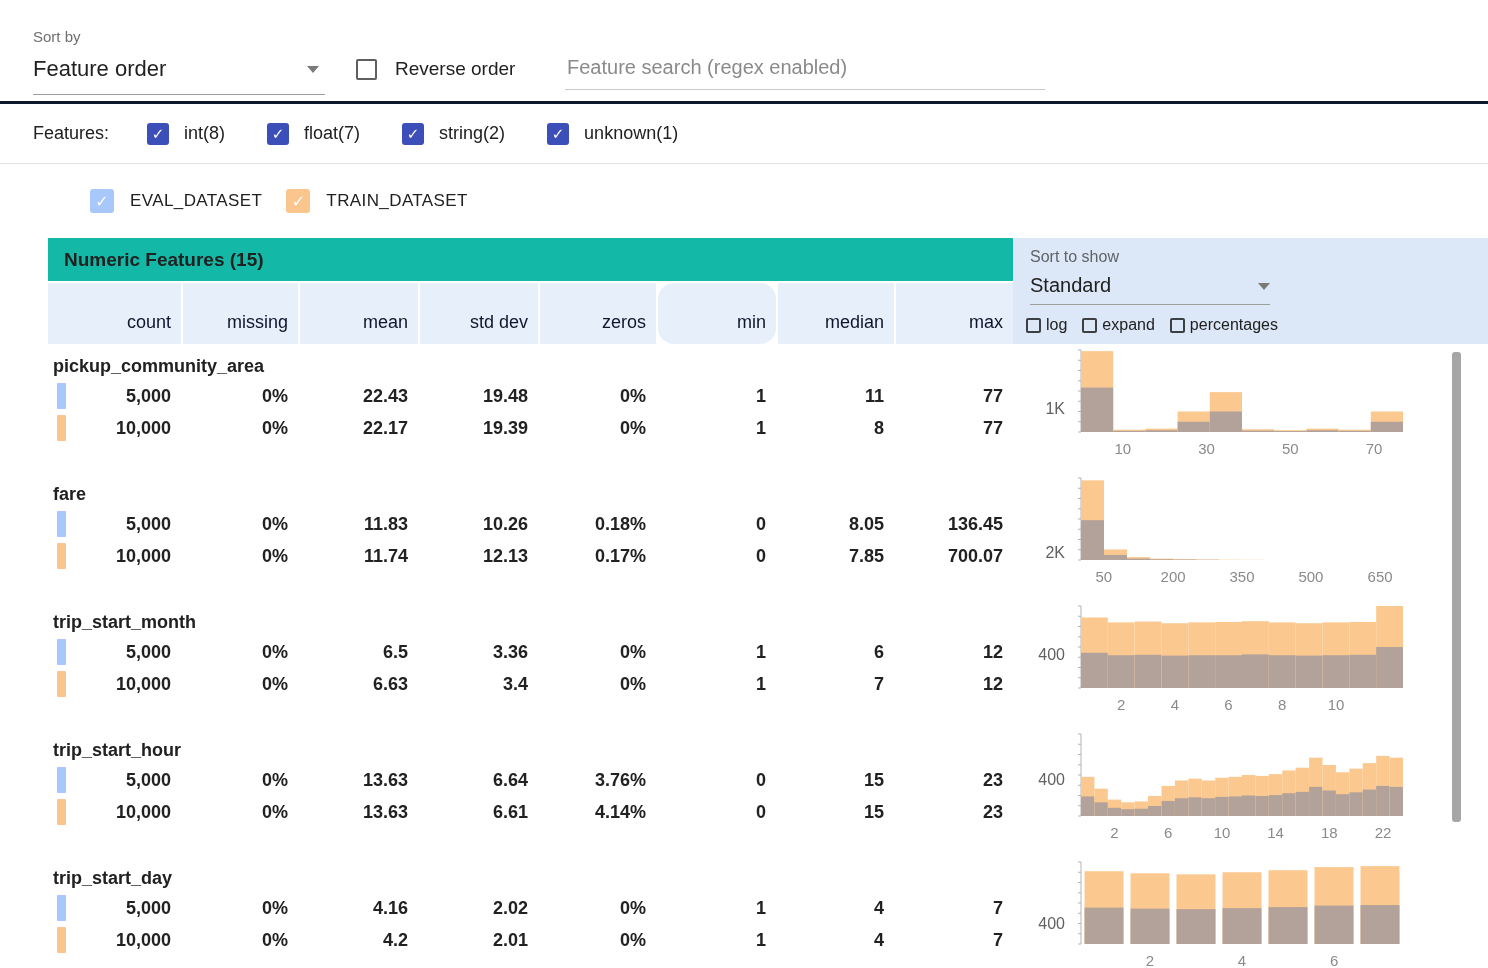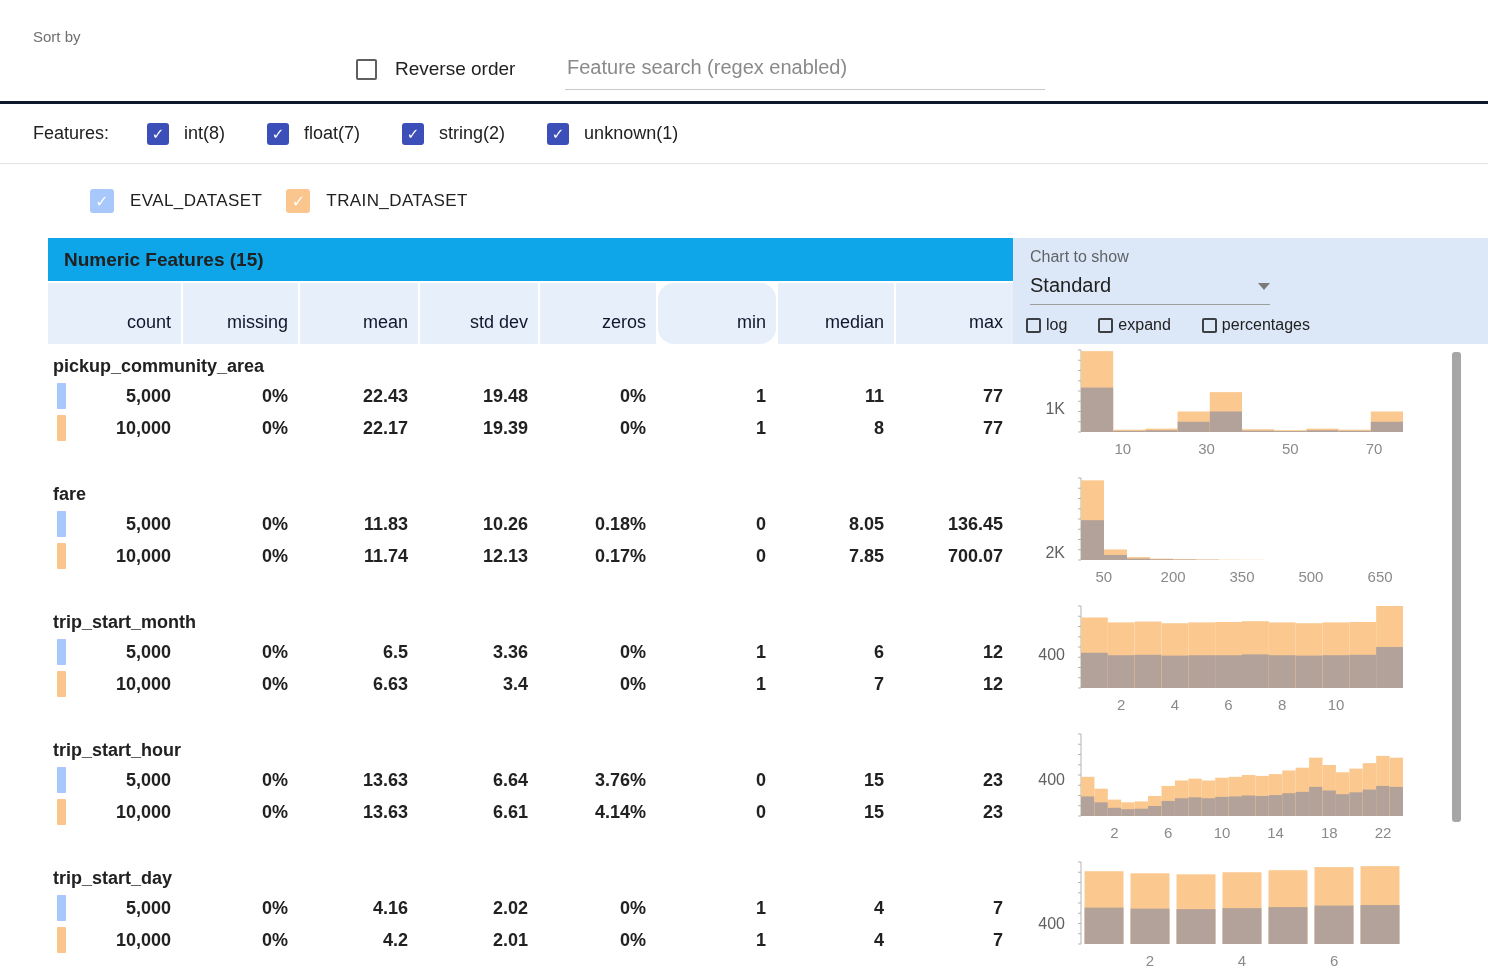--- a/index.html
+++ b/index.html
@@ -49,21 +49,21 @@
   .stats-header { margin-top:2px; display:grid;
                   grid-template-columns:133px 115px 118px 118px 116px 118px 116px 117px;
                   gap:2px; height:61px; }
   .stats-header .hcell { display:flex; align-items:flex-end; justify-content:flex-end;
                          padding:0 10px 11px 0; font-size:18px; color:#0f172a; }
   .right-panel { position:absolute; left:965px; top:0; width:475px; height:106px; padding:10px 0 0 17px; }
   .panel-label { font-size:16px; color:#5f6368; }
   .panel-select { position:relative; width:240px; font-size:20px; margin-top:8px; border-bottom:1px solid #9e9e9e;
                   padding-bottom:7px; cursor:pointer; }
   .panel-select .arrow { position:absolute; right:0; top:9px; }
-  .panel-checks { display:flex; gap:31px; margin-top:11px; margin-left:-4px;align-items:flex-end; }
+  .panel-checks { display:flex; gap:15px; margin-top:11px; margin-left:-4px;align-items:flex-end; }
   .pcheck { display:flex; align-items:center; gap:5px; cursor:pointer; }
   .pcheck .box { width:15px; height:15px; border:2px solid #3c4043; border-radius:2px; background:transparent; flex:0 0 auto; }
   .pcheck .lbl { font-size:16px; }
 
   
   .rows { position:relative; }
   .feature-block { display:flex; height:128px; }
   .stats-left { width:965px; }
   .feature-name { font-size:18px; font-weight:700; padding:12px 0 0 5px; height:36px; }
   .stat-row { display:grid; grid-template-columns:133px 115px 118px 118px 116px 118px 116px 117px;
@@ -76,20 +76,24 @@
   .ylab { position:absolute; left:0; width:52px; text-align:right; font-size:16px; color:#616161; }
   .chart svg { position:absolute; left:58px; top:4px; }
 
   .scrollbar { position:absolute; right:27px; top:352px; width:9px; height:470px; background:#a6a6a6; border-radius:3px; }
 </style>
 </head>
 <body>
 
 <div class="toolbar">
   <div class="sort-label">Sort by</div>
+  <div class="sort-select">
+    <span>Feature order</span>
+    <span class="arrow"></span>
+  </div>
   <div class="reverse-wrap">
     <span class="cb-empty"></span>
     <span class="reverse-label">Reverse order</span>
   </div>
   <div class="search-wrap">
     <input placeholder="Feature search (regex enabled)" style="">
   </div>
 </div>
 
 <div class="features-bar">
@@ -120,34 +124,34 @@
       <span class="lbl">EVAL_DATASET</span>
     </span>
     <span class="legend-item">
       <span class="cb-soft" style="background: rgb(251, 198, 141);">✓</span>
       <span class="lbl">TRAIN_DATASET</span>
     </span>
   </div>
 
 <div class="table">
   <div class="table-head-left">
-    <div class="title-band" style="background: #0ea5e9;">Numeric Features (15)</div>
+    <div class="title-band" style="background: #14b8a6;">Numeric Features (15)</div>
     <div class="stats-header">
         <div class="hcell" style="background: rgb(231, 239, 251);">count</div>
         <div class="hcell" style="background: rgb(231, 239, 251);">missing</div>
         <div class="hcell" style="background: rgb(231, 239, 251);">mean</div>
         <div class="hcell" style="background: rgb(231, 239, 251);">std dev</div>
         <div class="hcell" style="background: rgb(231, 239, 251);">zeros</div>
         <div class="hcell" style="background: rgb(231, 239, 251); border-radius: 16px;">min</div>
         <div class="hcell" style="background: rgb(231, 239, 251); text-align: center;">median</div>
         <div class="hcell" style="background: rgb(231, 239, 251);">max</div>
       </div>
   </div>
   <div class="right-panel" style="background: rgb(220, 232, 247);">
-    <div class="panel-label">Chart to show</div>
+    <div class="panel-label">Sort to show</div>
     <div class="panel-select">
       <span>Standard</span>
       <span class="arrow"></span>
     </div>
     <div class="panel-checks">
         <span class="pcheck">
           <span class="box"></span>
           <span class="lbl">log</span>
         </span>
         <span class="pcheck">

